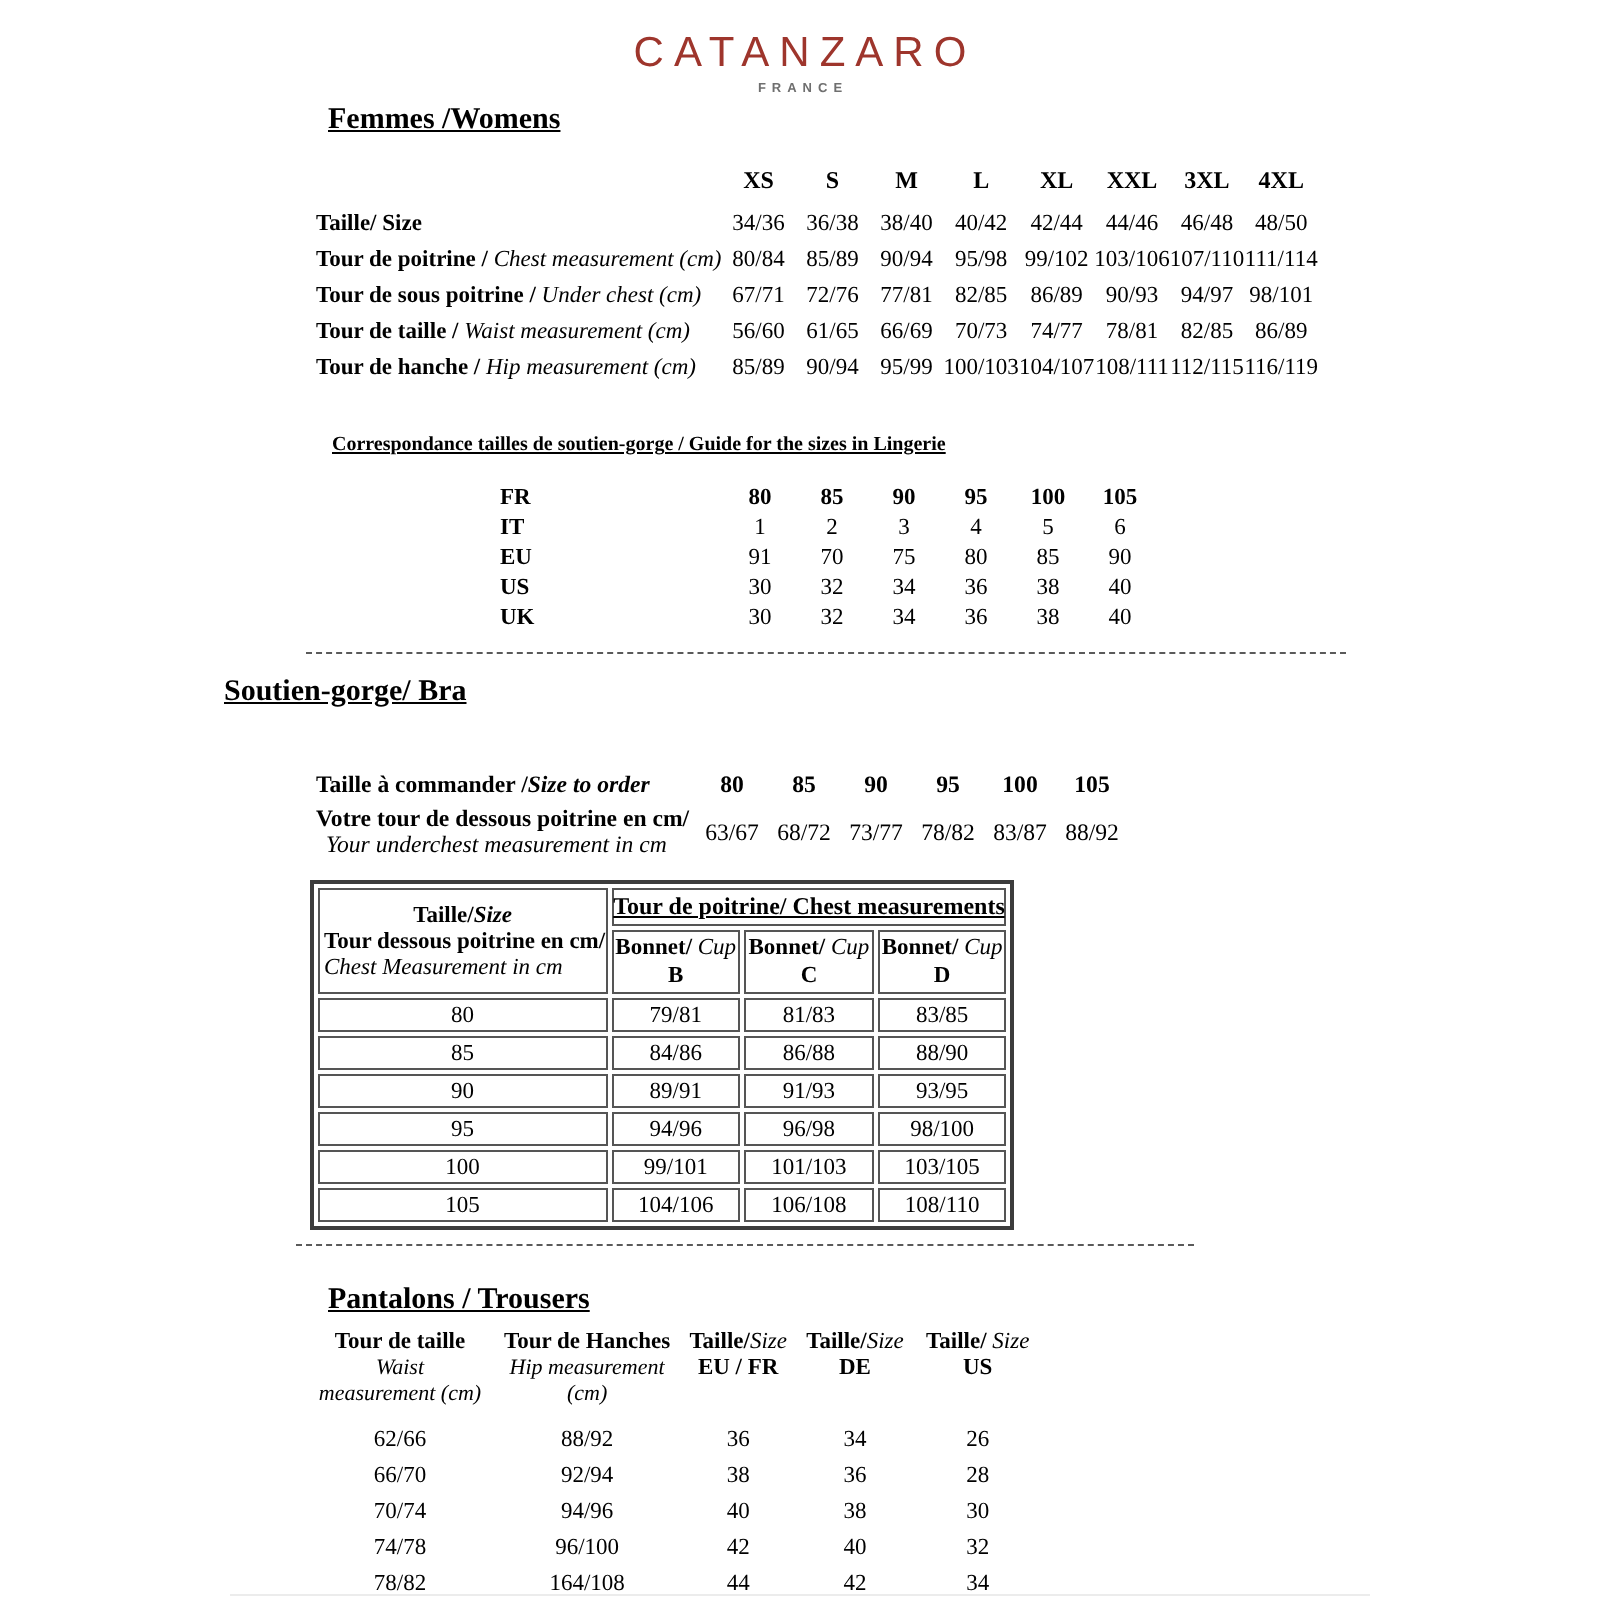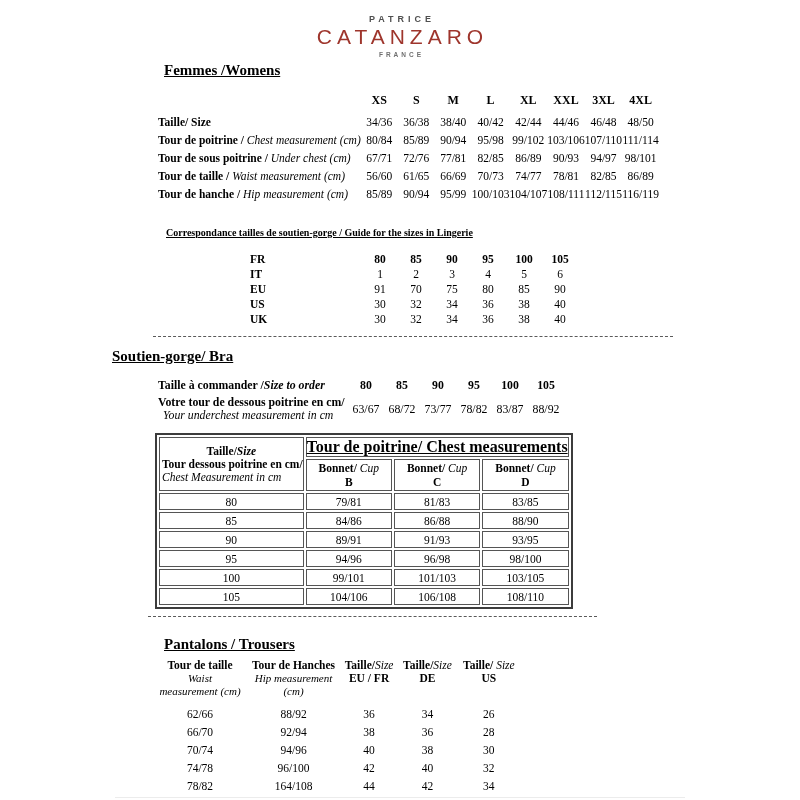--- a/index.html
+++ b/index.html
@@ -27,53 +27,52 @@
   #femmes-table td{font-size:11.5px;height:18px;}
   #femmes-table tr.hdr td{height:20px;vertical-align:top;font-size:12px;}
   
   #lingerie-table{margin:9px 0 0 250px;}
   #lingerie-table td{font-size:11.5px;height:15px;}
   
   .dash{border:none;border-top:1px dashed #5a5a5a;height:0;}
   #dash1{width:520px;margin:10px 0 0 153px;}
   #dash2{width:449px;margin:7px 0 0 148px;}
   
-  #bra-table{margin:11px 0 0 158px;}
+  #bra-table{margin:28px 0 0 158px;}
   #bra-table td{font-size:11.8px;}
   #bra-table tr.r1 td{height:17px;}
   #bra-table tr.r2 td{height:30px;}
   #bra-table .lbl div{line-height:13px;}
   #bra-table .ind{padding-left:5px;}
   
   #cup-table{margin:9px 0 0 155px;border-collapse:separate;border-spacing:2px;border:2px solid #3c3c3c;}
   #cup-table td{border:1px solid #555;font-size:11.5px;text-align:center;}
   #cup-table .c1h{text-align:center;}
   #cup-table .c1h .l2,#cup-table .c1h .l3{text-align:left;padding-left:2px;line-height:13px;}
   #cup-table .c1h .l1{line-height:14px;}
-  #cup-table tr.h1 td.spanhdr{height:17px;font-size:16px;text-decoration:underline;font-weight:bold;}
+  #cup-table tr.h1 td.spanhdr{height:17px;font-size:12px;text-decoration:underline;font-weight:bold;}
   #cup-table tr.h2 td{height:30px;line-height:14px;}
   #cup-table tr.dr td{height:15px;}
   
   #trousers-table{margin:5px 0 0 148px;}
   #trousers-table td{font-size:11.5px;text-align:center;}
   #trousers-table tr.thdr td{vertical-align:top;}
   #trousers-table tr.thdr div{line-height:13px;}
   #trousers-table tr.thdr .sm{font-size:11px;}
   #trousers-table tr.thdr td{height:46px;}
   #trousers-table tr.dr td{height:18px;}
   
   .bottom-edge{position:absolute;left:115px;width:570px;bottom:2px;border-top:1px solid #ececec;}
 </style>
 </head>
 <body>
 
 <div class="page">
 
   <div class="logo">
-    <div class="logo-top">PATRICE</div>
     <div class="logo-main" style="color: rgb(158, 53, 44);">CATANZARO</div>
     <div class="logo-sub">FRANCE</div>
   </div>
 
   <div class="sec-heading" id="femmes-heading">Femmes /Womens</div>
 
   <table id="femmes-table">
     <colgroup>
         <col style="width:192px">
         <col style="width:37px">

